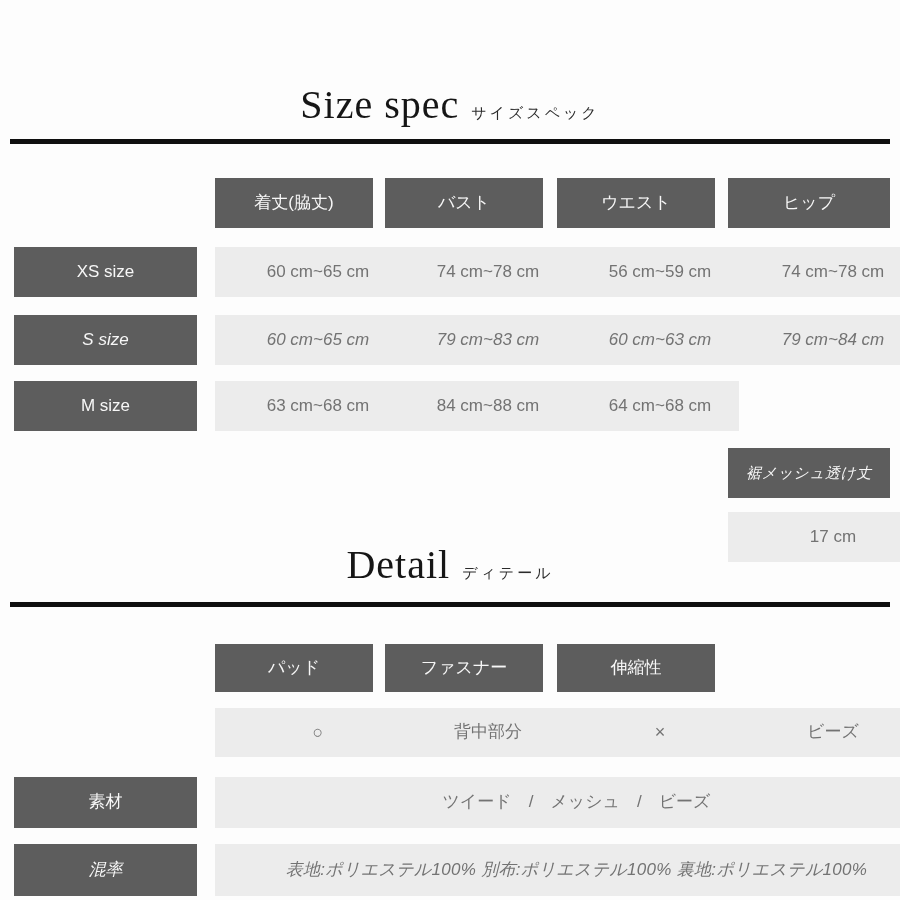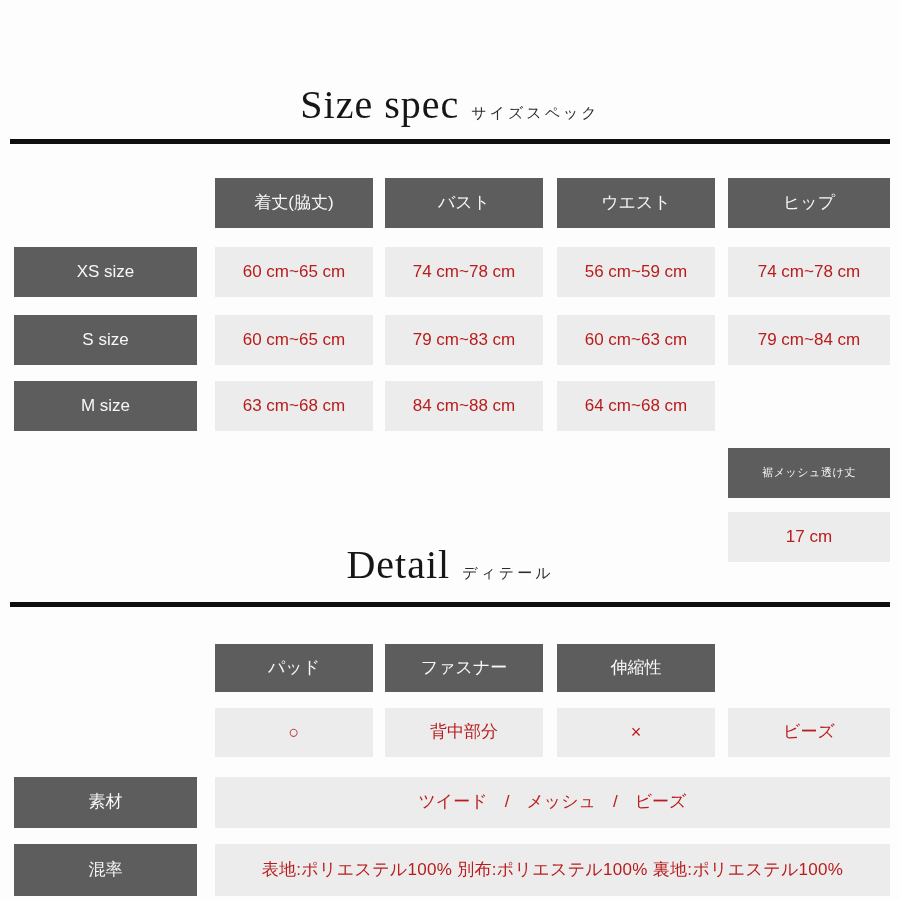--- a/index.html
+++ b/index.html
@@ -20,45 +20,45 @@
   .rule { position:absolute; left:10px; width:880px; height:5px; background:#0f0f0f; }
   #rule-size   { top:139px; }
   #rule-detail { top:602px; }
 
   
   .cell {
     position:absolute; display:flex; align-items:center; justify-content:center;
     font-size:17px; text-align:center; line-height:1.2;
   }
   .dark  { background:#5d5d5d; color:#f7f7f7; }
-  .light { background:#ececec; color:#b91c1c; }
+  .light { background:#ececec; color:#737373;padding-left:24px; }
 
   
   .colL   { left:14px;  width:183px; }
   .col1   { left:215px; width:158px; }
   .col2   { left:385px; width:158px; }
   .col3   { left:557px; width:158px; }
   .col4   { left:728px; width:162px; }
   .colW   { left:215px; width:675px; }
 
   
   .rS-h   { top:178px; height:50px; }
   .rS-0   { top:247px; height:50px; }
-  .rS-1   { top:315px; height:50px; }
+  .rS-1   { top:315px; height:50px;font-style:italic; }
   .rS-2   { top:381px; height:50px; }
   .rS-hem { top:448px; height:50px; }
   .rS-hv  { top:512px; height:50px; }
 
   
   .rD-h   { top:644px; height:48px; }
   .rD-v   { top:708px; height:49px; }
   .rD-m   { top:777px; height:51px; }
-  .rD-b   { top:844px; height:52px; }
+  .rD-b   { top:844px; height:52px;font-style:italic; }
 
-  .hem-label { font-size:11px; letter-spacing:0.5px; }
+  .hem-label { font-size:15px; letter-spacing:0.5px;font-style:italic; }
   .small { font-size:17px; letter-spacing:0.3px; }
   .mark  { font-size:18px; }
 </style>
 </head>
 <body>
 
 <div class="page">
 
   <div class="section-title" id="size-title">
     <span class="en">Size spec</span><span class="jp">サイズスペック</span>

